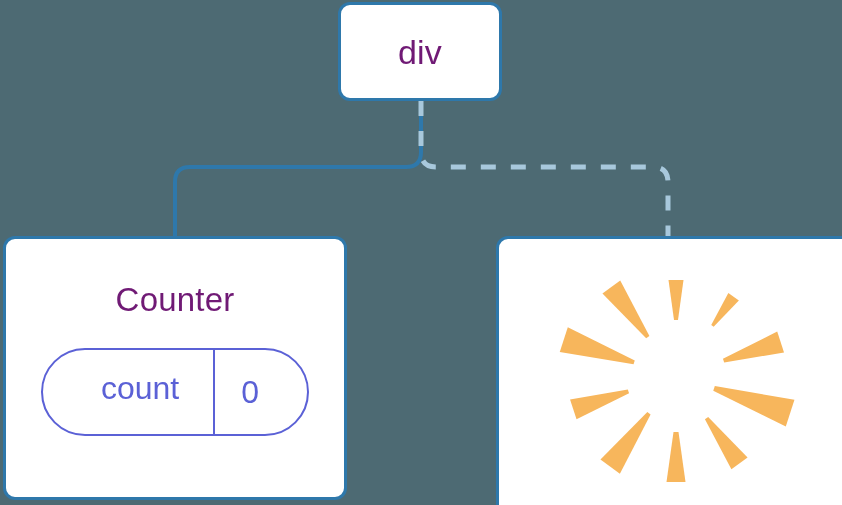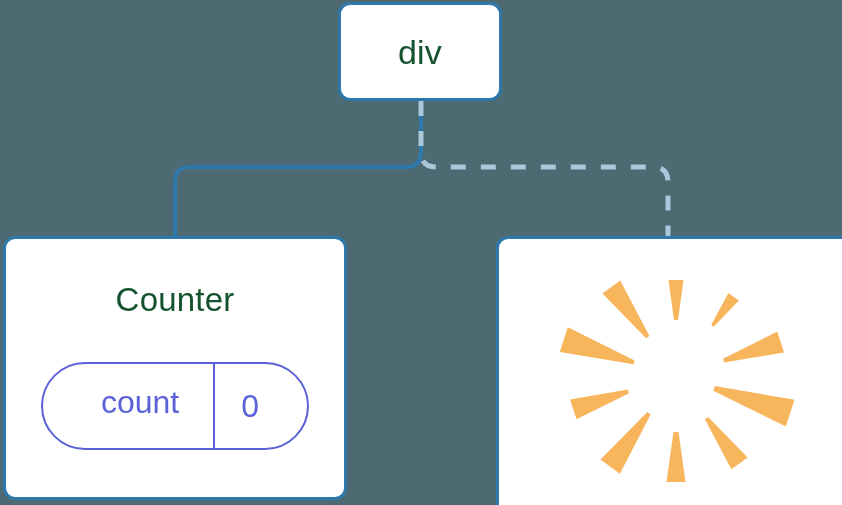--- a/index.html
+++ b/index.html
@@ -49,34 +49,33 @@
   }
   .node-counter {
     left: 3px;
     top: 236px;
     width: 344px;
     height: 264px;
     border: 3px solid #2e78ab;
     border-radius: 12px;
     justify-content: flex-start;
     padding-top: 44px;
-    gap: 14px;
   }
   .node-spinner {
     left: 496px;
     top: 236px;
     width: 360px;
     height: 280px;
     border: 3px solid #2e78ab;
     border-radius: 12px;
     justify-content: center;
   }
 
   .node-title {
-    color: #14532d;
+    color: #701a75;
     font-size: 35px;
     line-height: 1;
     letter-spacing: 0.2px;
     white-space: nowrap;
     user-select: none;
   }
   .node-div .node-title {
     font-size: 34px;
   }
   .node-counter .node-title {

